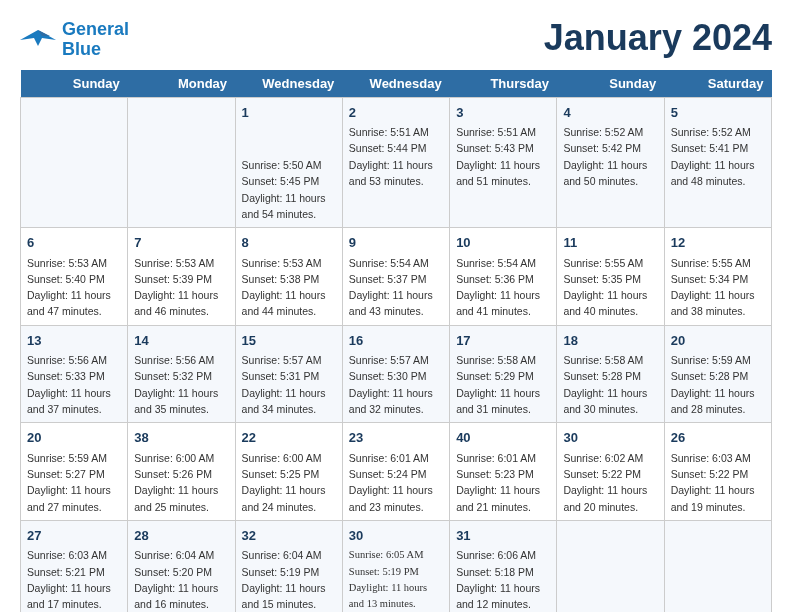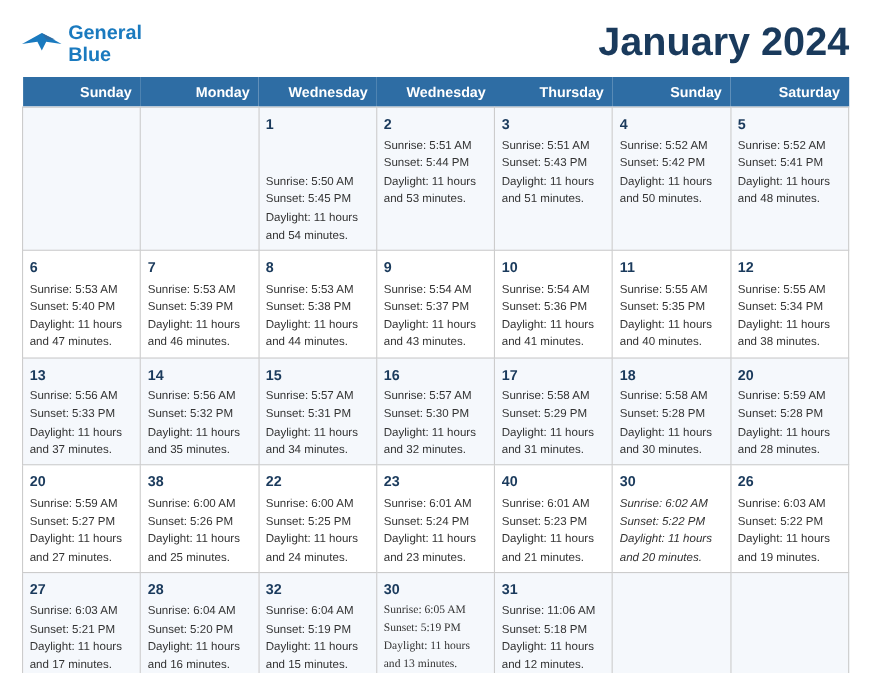--- a/index.html
+++ b/index.html
@@ -296,21 +296,21 @@
         </td>
         <td>
           <span class="day-num">40</span>
           <div class="day-info" style="white-space: pre-line;">Sunrise: 6:01 AM
 Sunset: 5:23 PM
 Daylight: 11 hours
 and 21 minutes.</div>
         </td>
         <td>
           <span class="day-num">30</span>
-          <div class="day-info" style="white-space: pre-line; font-style: italic;">Sunrise: 6:02 AM
+          <div class="day-info" style="white-space: pre-line;">Sunrise: 6:02 AM
 Sunset: 5:22 PM
 Daylight: 11 hours
 and 20 minutes.</div>
         </td>
         <td>
           <span class="day-num">26</span>
           <div class="day-info" style="white-space: pre-line;">Sunrise: 6:03 AM
 Sunset: 5:22 PM
 Daylight: 11 hours
 and 19 minutes.</div>
@@ -340,21 +340,21 @@
         </td>
         <td>
           <span class="day-num">30</span>
           <div class="day-info" style="white-space: pre-line; font-family: Liberation Serif, serif;">Sunrise: 6:05 AM
 Sunset: 5:19 PM
 Daylight: 11 hours
 and 13 minutes.</div>
         </td>
         <td>
           <span class="day-num">31</span>
-          <div class="day-info" style="white-space: pre-line;">Sunrise: 11:06 AM
+          <div class="day-info" style="white-space: pre-line;">Sunrise: 6:06 AM
 Sunset: 5:18 PM
 Daylight: 11 hours
 and 12 minutes.</div>
         </td>
         <td class="empty-cell"></td>
         <td class="empty-cell"></td>
       </tr>
     </tbody>
 </table>
 

